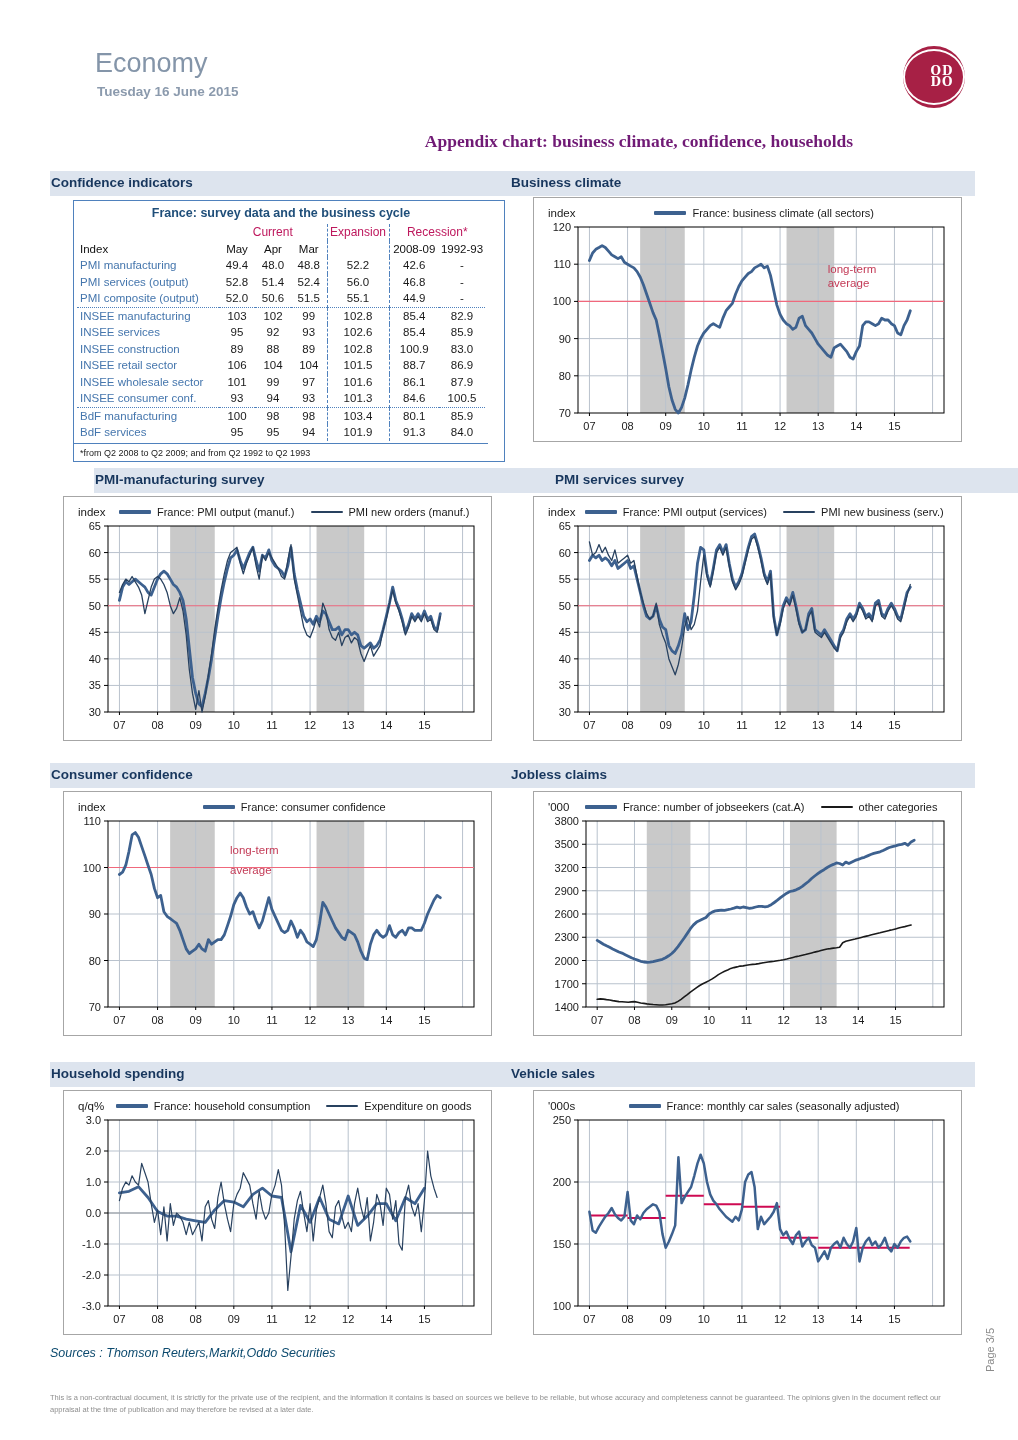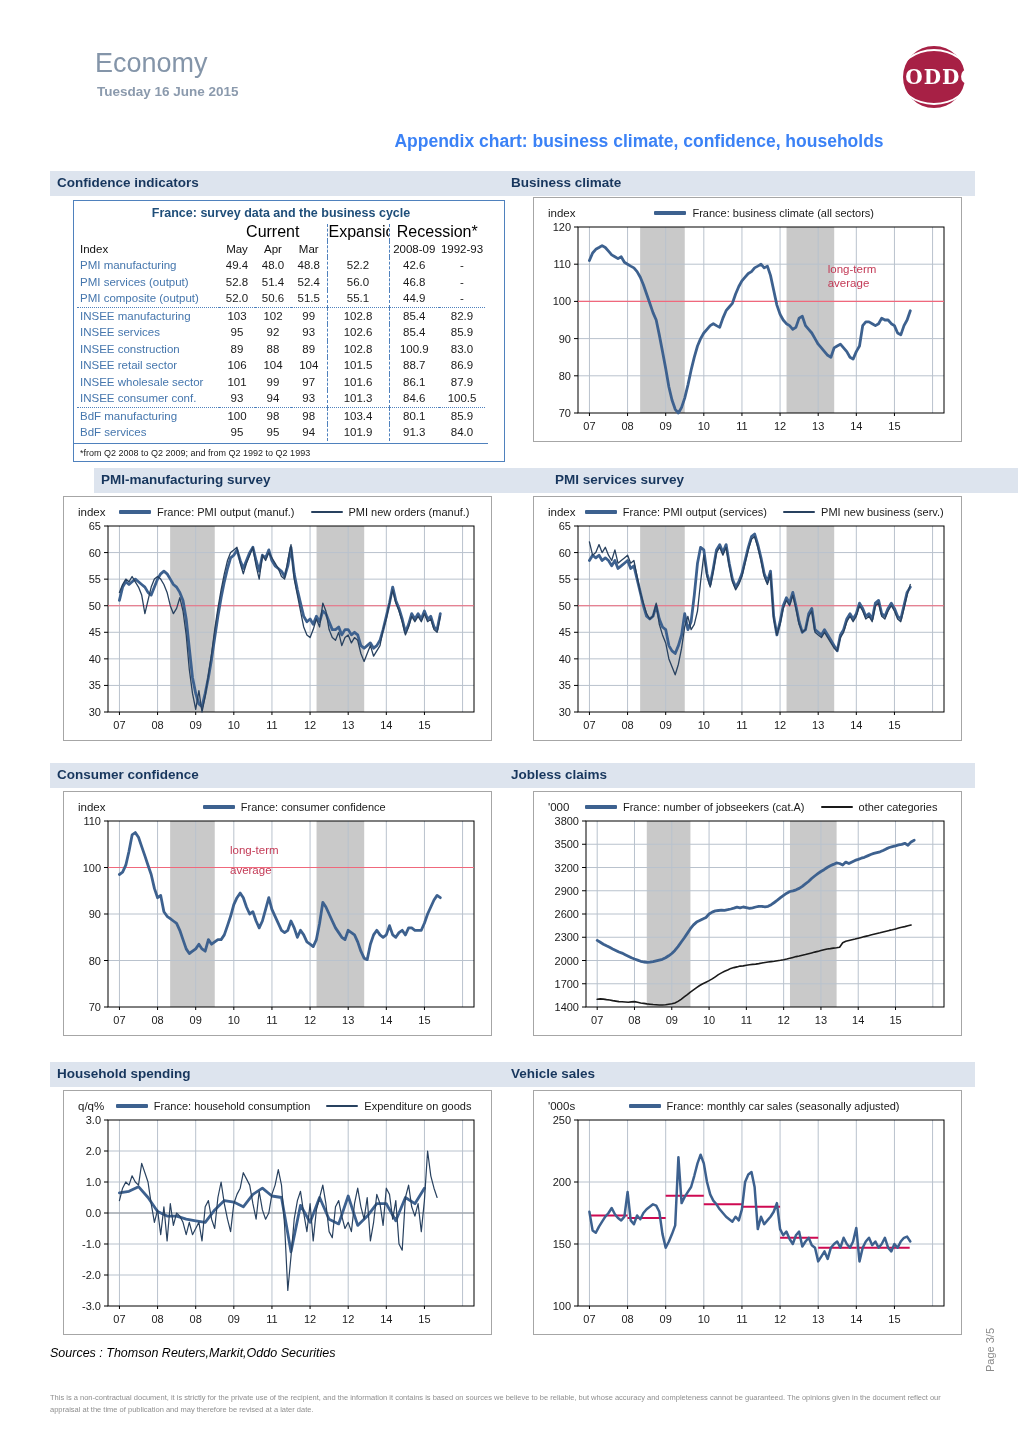--- a/index.html
+++ b/index.html
@@ -3,49 +3,49 @@
 <meta charset="utf-8">
 <style>
   html,body{margin:0;padding:0;background:#fff;}
   .page{position:relative;width:1018px;height:1436px;background:#fff;overflow:hidden;
         font-family:"Liberation Sans",sans-serif;color:#1a1a1a;}
   .brand{position:absolute;left:95px;top:48px;font-size:27px;color:#8495a9;}
   .brand-date{position:absolute;left:97px;top:84px;font-size:13.5px;color:#8b9aad;font-weight:bold;}
   .logo{position:absolute;left:903px;top:46px;width:62px;height:62px;border-radius:50%;
         background:#a72045;display:flex;align-items:center;justify-content:center;}
   .logo-inner{width:52px;height:52px;border:2px solid #fff;border-radius:50%;display:flex;
-        flex-direction:row;align-items:center;justify-content:center;color:#fff;
-        font-family:"DejaVu Serif",serif;font-size:20px;font-weight:bold;line-height:.95;letter-spacing:1px;padding-left:16px;}
+        flex-direction:column;align-items:center;justify-content:center;color:#fff;
+        font-family:"DejaVu Serif",serif;font-size:12px;font-weight:bold;line-height:.95;letter-spacing:1px;padding-left:16px;}
   .main-title{position:absolute;left:300px;right:40px;top:131px;text-align:center;
-        font-size:17.5px;font-weight:bold;color:#3b82f6;}
+        font-size:17.5px;font-weight:bold;color:#701a75;font-family:Liberation Serif, serif;}
   .band{position:absolute;left:50px;width:925px;height:25px;background:#dde4ee;}
   .band .bt{position:absolute;top:4px;font-weight:bold;font-size:13.5px;color:#17365d;}
-  .band .bt.l{left:7px;} .band .bt.r{left:461px;}
+  .band .bt.l{left:1px;} .band .bt.r{left:461px;}
   .chart-box{position:absolute;width:427px;border:1px solid #a6a6a6;background:#fff;}
   .chart-top{display:flex;align-items:center;padding:9px 8px 0 14px;}
   .ylab{font-size:11.5px;color:#1a1a1a;white-space:nowrap;}
   .legend{flex:1;display:flex;justify-content:center;gap:16px;align-items:center;}
   .lgi{display:flex;align-items:center;gap:6px;}
   .lgs{display:inline-block;width:32px;border-radius:1px;}
   .lgt{font-size:11px;color:#1a1a1a;white-space:nowrap;}
   svg text{font-family:"Liberation Sans",sans-serif;}
   
   .tbl-box{position:absolute;left:73px;top:200px;width:414px;border:1.5px solid #4f81bd;background:#fff;padding:2px 16px 1px 0;}
   .tbl-title{text-align:center;font-size:12.5px;font-weight:bold;color:#1f4e79;padding:3px 0 4px 0;}
   table.conf{border-collapse:collapse;table-layout:fixed;width:408px;margin:0 3px;}
   table.conf td{font-size:11.5px;line-height:16.5px;text-align:center;padding:0 1px;
         white-space:nowrap;overflow:hidden;}
   table.conf td.lbl{text-align:left;color:#4576ad;padding-left:3px;}
-  table.conf tr.h1 td{font-size:16px;color:#000000;margin-top:32px;}
+  table.conf tr.h1 td{font-size:12px;color:#be185d;margin-top:32px;}
   table.conf tr.h2 td{font-size:11.5px;color:#111;}
   table.conf td.exp{border-left:1px dashed #4f81bd;}
   table.conf td.rc1{border-left:1px dashed #4f81bd;}
   table.conf tr.grp td{border-top:1px dotted #4f81bd;}
   .tbl-foot{font-size:9px;color:#222;padding:4px 0 2px 6px;border-top:1px solid #4f81bd;margin-top:2px;}
-  .sources{position:absolute;left:50px;top:1346px;font-size:12.5px;font-style:italic;color:#000000;}
+  .sources{position:absolute;left:50px;top:1346px;font-size:12.5px;font-style:italic;color:#0c4a6e;}
   .disclaimer{position:absolute;left:50px;top:1392px;width:905px;font-size:7.5px;line-height:1.55;color:#8f8f8f;}
   .pagenum{position:absolute;left:984px;top:1372px;font-size:11px;color:#8a8a8a;
         transform:rotate(-90deg);transform-origin:0 0;white-space:nowrap;}
 </style>
 </head>
 <body>
 
 <div class="page">
 
   <div class="brand">Economy</div>

